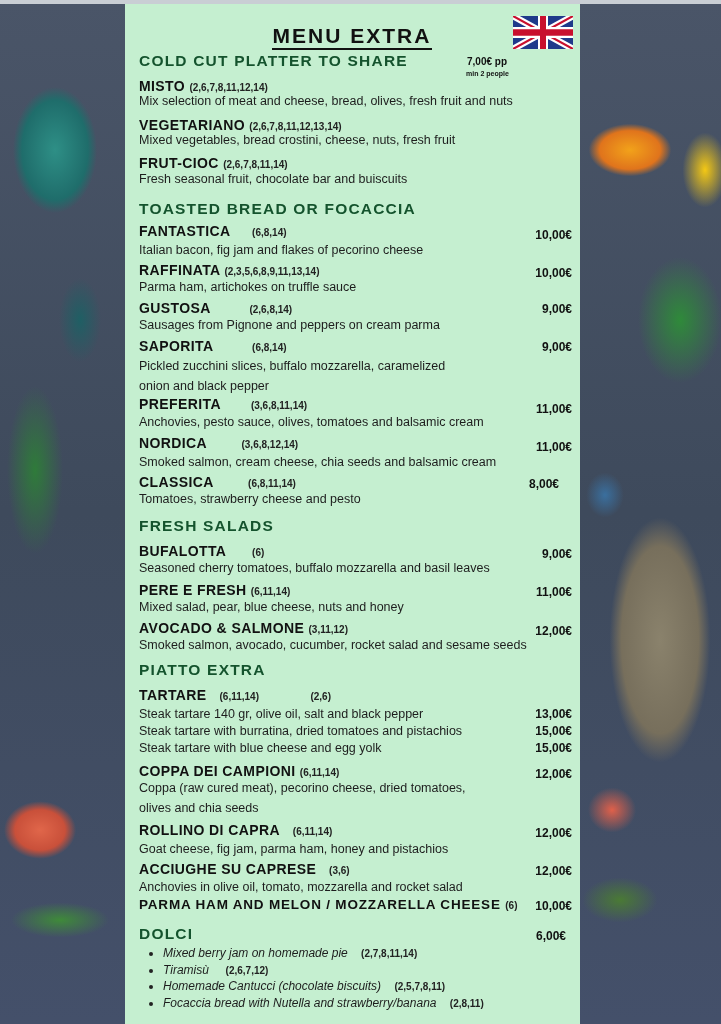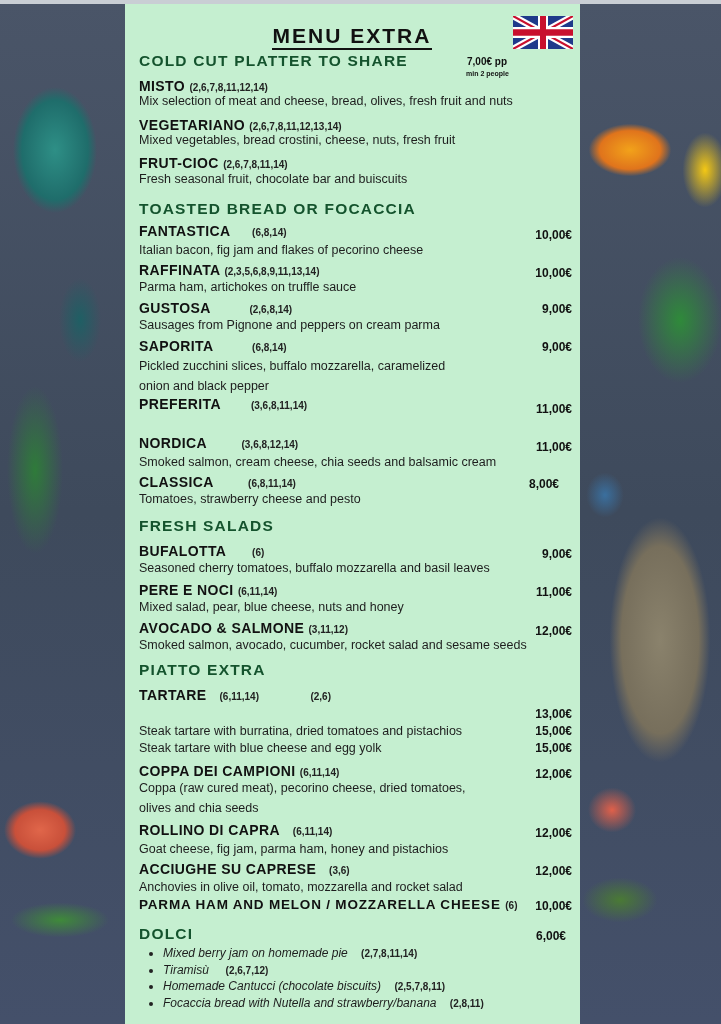--- a/index.html
+++ b/index.html
@@ -75,46 +75,48 @@
   <div class="abs price" style="top:298px">9,00€</div>
   <div class="abs desc" style="top:314px">Sausages from Pignone and peppers on cream parma</div>
 
   <div class="abs name" style="top:334px"><span>SAPORITA</span>&nbsp;&nbsp;&nbsp;&nbsp;&nbsp;&nbsp;&nbsp;&nbsp; <span class="al">(6,8,14)</span></div>
   <div class="abs price" style="top:336px">9,00€</div>
   <div class="abs desc" style="top:355px">Pickled zucchini slices, buffalo mozzarella, caramelized</div>
   <div class="abs desc" style="top:375px">onion and black pepper</div>
 
   <div class="abs name" style="top:392px"><span>PREFERITA</span>&nbsp;&nbsp;&nbsp;&nbsp;&nbsp;&nbsp; <span class="al">(3,6,8,11,14)</span></div>
   <div class="abs price" style="top:398px">11,00€</div>
+  <div class="abs desc" style="top:411px">Anchovies, pesto sauce, olives, tomatoes and balsamic cream</div>
 
   <div class="abs name" style="top:431px"><span>NORDICA</span>&nbsp;&nbsp;&nbsp;&nbsp;&nbsp;&nbsp;&nbsp; <span class="al">(3,6,8,12,14)</span></div>
   <div class="abs price" style="top:436px">11,00€</div>
   <div class="abs desc" style="top:451px">Smoked salmon, cream cheese, chia seeds and balsamic cream</div>
 
   <div class="abs name" style="top:470px"><span>CLASSICA</span>&nbsp;&nbsp;&nbsp;&nbsp;&nbsp;&nbsp;&nbsp; <span class="al">(6,8,11,14)</span></div>
   <div class="abs price" style="top:473px;right:21px">8,00€</div>
   <div class="abs desc" style="top:488px">Tomatoes, strawberry cheese and pesto</div>
 
   <div class="abs sect" style="top:513px">FRESH SALADS</div>
 
   <div class="abs name" style="top:539px"><span>BUFALOTTA</span>&nbsp;&nbsp;&nbsp;&nbsp;&nbsp; <span class="al">(6)</span></div>
   <div class="abs price" style="top:543px">9,00€</div>
   <div class="abs desc" style="top:557px">Seasoned cherry tomatoes, buffalo mozzarella and basil leaves</div>
 
-  <div class="abs name" style="top:578px"><span>PERE E NOCI</span> <span class="al">(6,11,14)</span></div>
+  <div class="abs name" style="top:578px"><span>PERE E FRESH</span> <span class="al">(6,11,14)</span></div>
   <div class="abs price" style="top:581px">11,00€</div>
   <div class="abs desc" style="top:596px">Mixed salad, pear, blue cheese, nuts and honey</div>
 
   <div class="abs name" style="top:616px"><span>AVOCADO &amp; SALMONE</span> <span class="al">(3,11,12)</span></div>
   <div class="abs price" style="top:620px">12,00€</div>
   <div class="abs desc" style="top:634px">Smoked salmon, avocado, cucumber, rocket salad and sesame seeds</div>
 
   <div class="abs sect" style="top:657px">PIATTO EXTRA</div>
 
   <div class="abs name" style="top:683px"><span>TARTARE</span>&nbsp;&nbsp; <span class="al">(6,11,14)</span>&nbsp;&nbsp;&nbsp;&nbsp;&nbsp;&nbsp;&nbsp;&nbsp;&nbsp;&nbsp;&nbsp; <span class="al">(2,6)</span></div>
+  <div class="abs desc" style="top:703px">Steak tartare 140 gr, olive oil, salt and black pepper</div>
   <div class="abs price" style="top:703px">13,00€</div>
   <div class="abs desc" style="top:720px">Steak tartare with burratina, dried tomatoes and pistachios</div>
   <div class="abs price" style="top:720px">15,00€</div>
   <div class="abs desc" style="top:737px">Steak tartare with blue cheese and egg yolk</div>
   <div class="abs price" style="top:737px">15,00€</div>
 
   <div class="abs name" style="top:759px"><span>COPPA DEI CAMPIONI</span> <span class="al">(6,11,14)</span></div>
   <div class="abs price" style="top:763px">12,00€</div>
   <div class="abs desc" style="top:777px">Coppa (raw cured meat), pecorino cheese, dried tomatoes,</div>
   <div class="abs desc" style="top:797px">olives and chia seeds</div>

